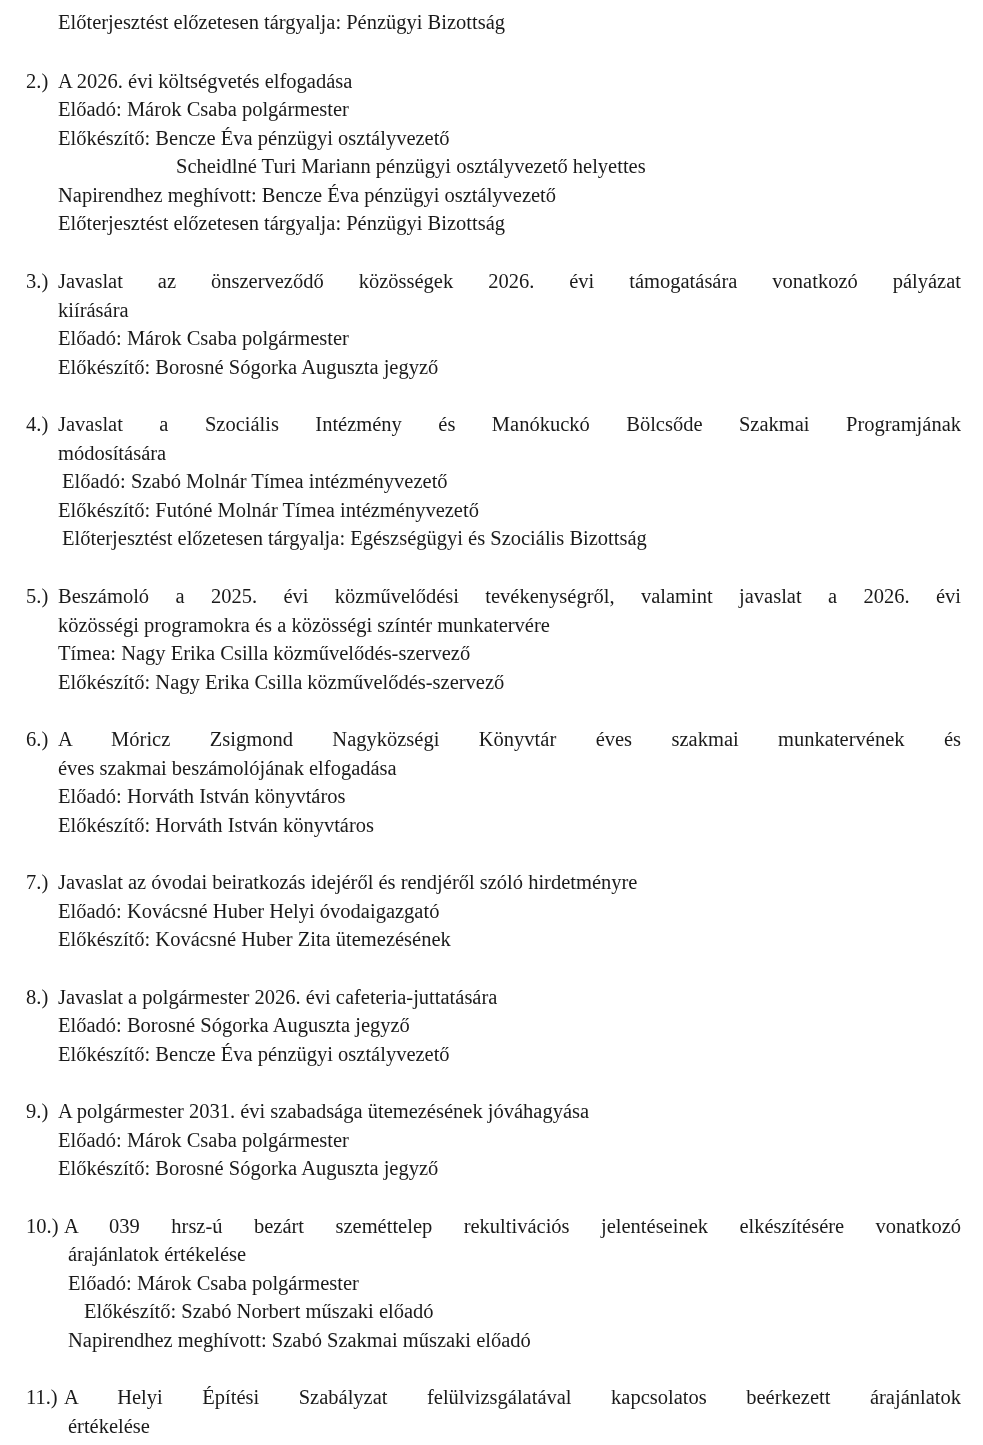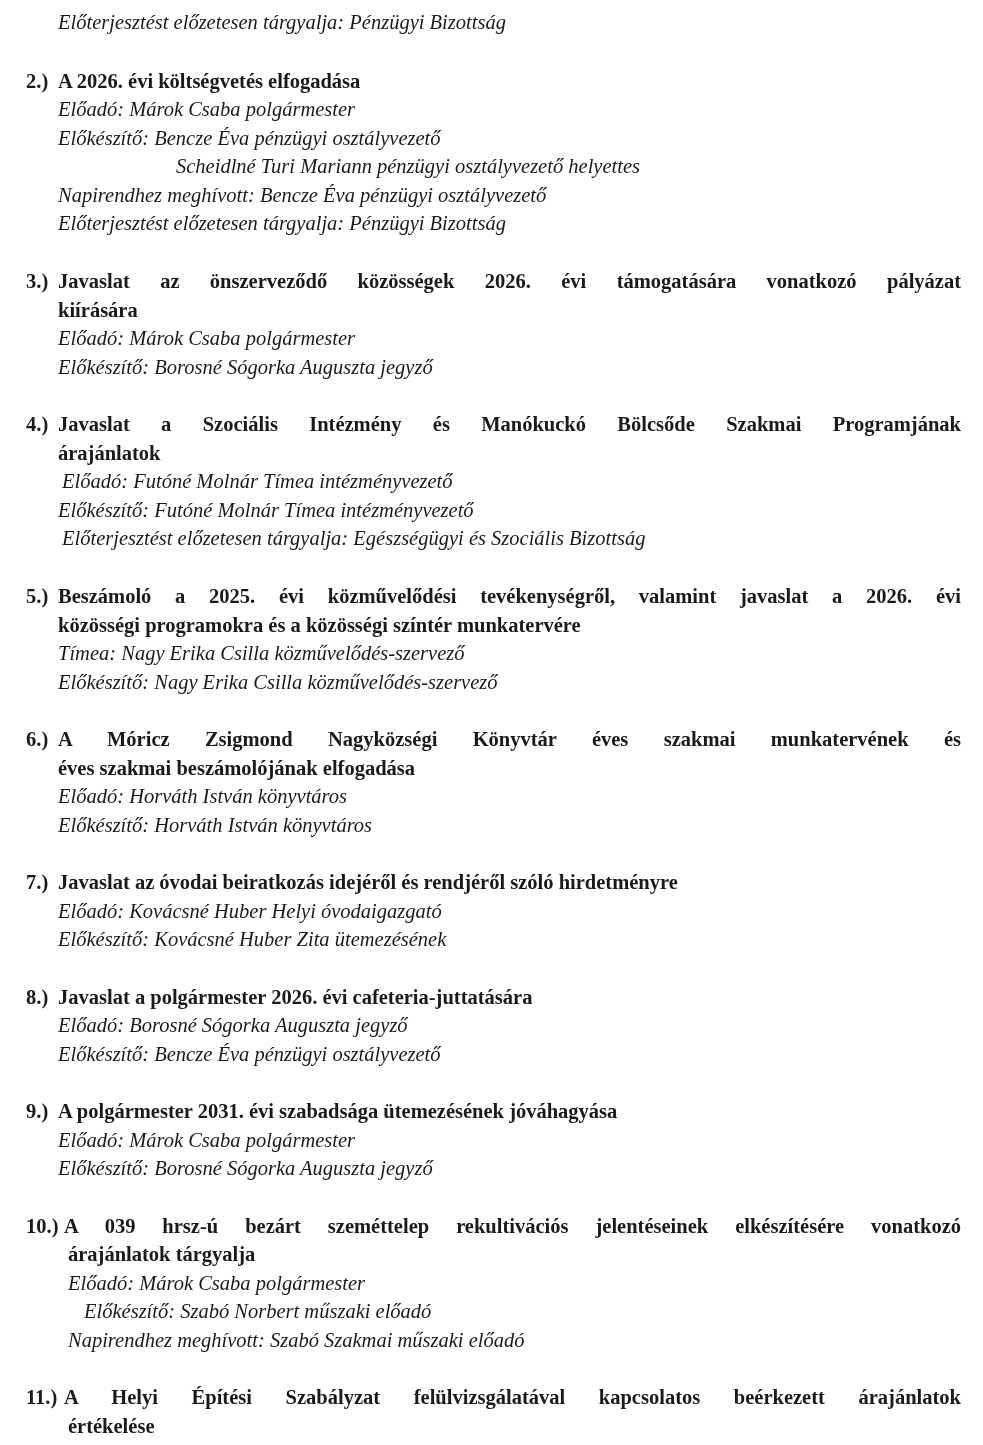--- a/index.html
+++ b/index.html
@@ -3,27 +3,27 @@
   <meta charset="utf-8">
   <style>
     html, body { margin: 0; padding: 0; background: #ffffff; }
     body {
       width: 983px; height: 1445px; overflow: hidden; position: relative;
       font-family: "Liberation Serif", "DejaVu Serif", serif;
       color: #1a1a1a; font-size: 20.5px;
     }
     .page { position: absolute; left: 0; top: 0; width: 983px; }
     .line { position: absolute; white-space: nowrap; line-height: 28px; height: 28px; }
-    .body-line { left: 58px; font-style: italic; }
+    .body-line { left: 58px; }
     .body-line.off1 { left: 62px; }
     .body-line.deep { left: 176px; }
-    .head { font-weight: bold; left: 26px; right: 22px; }
+    .head { font-weight: normal; left: 26px; right: 22px; }
     .head .num { display: inline-block; width: 32px; }
     .head.just { text-align: justify; text-align-last: justify; white-space: normal; width: 935px; }
-    .cont { font-weight: bold; left: 58px; }
+    .cont { font-weight: normal; left: 58px; }
   </style>
 </head>
 <body>
 
 <div class="page">
 
   <div class="line body-line" style="top:8px">Előterjesztést előzetesen tárgyalja: Pénzügyi Bizottság</div>
 
   <div class="line head" style="top:67px"><span class="num">2.)</span><span>A 2026. évi költségvetés elfogadása</span></div>
   <div class="line body-line" style="top:95px">Előadó: Márok Csaba polgármester</div>
@@ -31,22 +31,22 @@
   <div class="line body-line deep" style="top:152px">Scheidlné Turi Mariann pénzügyi osztályvezető helyettes</div>
   <div class="line body-line" style="top:181px">Napirendhez meghívott: Bencze Éva pénzügyi osztályvezető</div>
   <div class="line body-line" style="top:209px">Előterjesztést előzetesen tárgyalja: Pénzügyi Bizottság</div>
 
   <div class="line head just" style="top:267px"><span class="num">3.)</span><span>Javaslat az önszerveződő közösségek 2026. évi támogatására vonatkozó pályázat</span></div>
   <div class="line cont" style="top:296px">kiírására</div>
   <div class="line body-line" style="top:324px">Előadó: Márok Csaba polgármester</div>
   <div class="line body-line" style="top:353px">Előkészítő: Borosné Sógorka Auguszta jegyző</div>
 
   <div class="line head just" style="top:410px"><span class="num">4.)</span><span>Javaslat a Szociális Intézmény és Manókuckó Bölcsőde Szakmai Programjának</span></div>
-  <div class="line cont" style="top:439px">árajánlatok</div>
-  <div class="line body-line off1" style="top:467px">Előadó: Futóné Molnár Tímea intézményvezető</div>
+  <div class="line cont" style="top:439px">módosítására</div>
+  <div class="line body-line off1" style="top:467px">Előadó: Szabó Molnár Tímea intézményvezető</div>
   <div class="line body-line" style="top:496px">Előkészítő: Futóné Molnár Tímea intézményvezető</div>
   <div class="line body-line off1" style="top:524px">Előterjesztést előzetesen tárgyalja: Egészségügyi és Szociális Bizottság</div>
 
   <div class="line head just" style="top:582px"><span class="num">5.)</span><span>Beszámoló a 2025. évi közművelődési tevékenységről, valamint javaslat a 2026. évi</span></div>
   <div class="line cont" style="top:611px">közösségi programokra és a közösségi színtér munkatervére</div>
   <div class="line body-line" style="top:639px">Tímea: Nagy Erika Csilla közművelődés-szervező</div>
   <div class="line body-line" style="top:668px">Előkészítő: Nagy Erika Csilla közművelődés-szervező</div>
 
   <div class="line head just" style="top:725px"><span class="num">6.)</span><span>A Móricz Zsigmond Nagyközségi Könyvtár éves szakmai munkatervének és</span></div>
   <div class="line cont" style="top:754px">éves szakmai beszámolójának elfogadása</div>
@@ -59,21 +59,21 @@
 
   <div class="line head" style="top:983px"><span class="num">8.)</span><span>Javaslat a polgármester 2026. évi cafeteria-juttatására</span></div>
   <div class="line body-line" style="top:1011px">Előadó: Borosné Sógorka Auguszta jegyző</div>
   <div class="line body-line" style="top:1040px">Előkészítő: Bencze Éva pénzügyi osztályvezető</div>
 
   <div class="line head" style="top:1097px"><span class="num">9.)</span><span>A polgármester 2031. évi szabadsága ütemezésének jóváhagyása</span></div>
   <div class="line body-line" style="top:1126px">Előadó: Márok Csaba polgármester</div>
   <div class="line body-line" style="top:1154px">Előkészítő: Borosné Sógorka Auguszta jegyző</div>
 
   <div class="line head just" style="top:1212px"><span class="num" style="width:38px">10.)</span><span>A 039 hrsz-ú bezárt szeméttelep rekultivációs jelentéseinek elkészítésére vonatkozó</span></div>
-  <div class="line cont" style="top:1240px;left:68px">árajánlatok tárgyalja</div>
+  <div class="line cont" style="top:1240px;left:68px">árajánlatok értékelése</div>
   <div class="line body-line" style="top:1269px;left:68px">Előadó: Márok Csaba polgármester</div>
   <div class="line body-line" style="top:1297px;left:84px">Előkészítő: Szabó Norbert műszaki előadó</div>
   <div class="line body-line" style="top:1326px;left:68px">Napirendhez meghívott: Szabó Szakmai műszaki előadó</div>
 
   <div class="line head just" style="top:1383px"><span class="num" style="width:38px">11.)</span><span>A Helyi Építési Szabályzat felülvizsgálatával kapcsolatos beérkezett árajánlatok</span></div>
   <div class="line cont" style="top:1412px;left:68px">értékelése</div>
 
 </div>
 
 </body></html>

